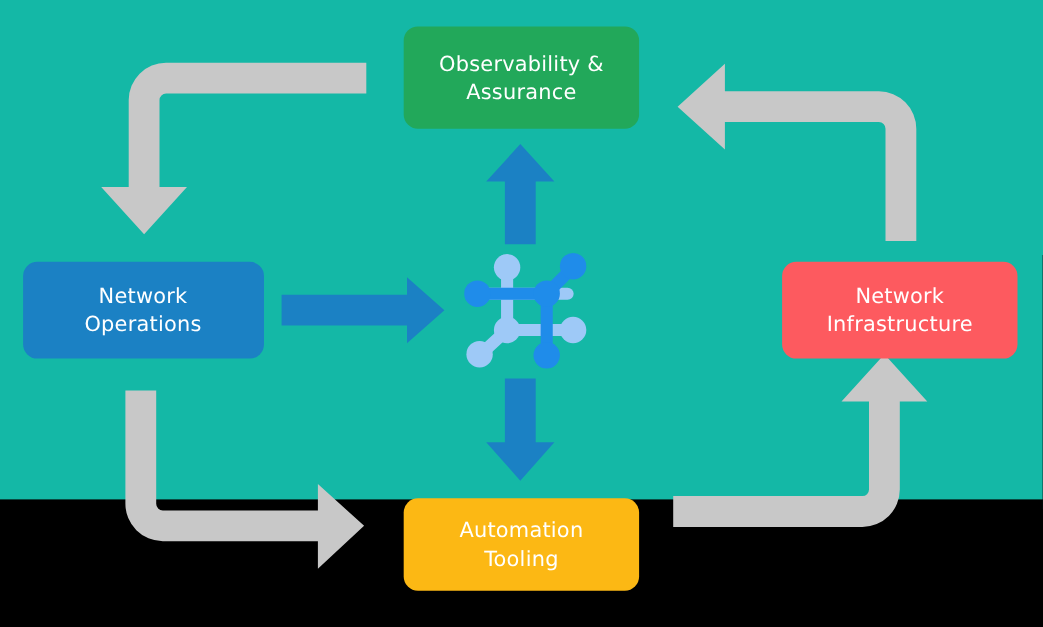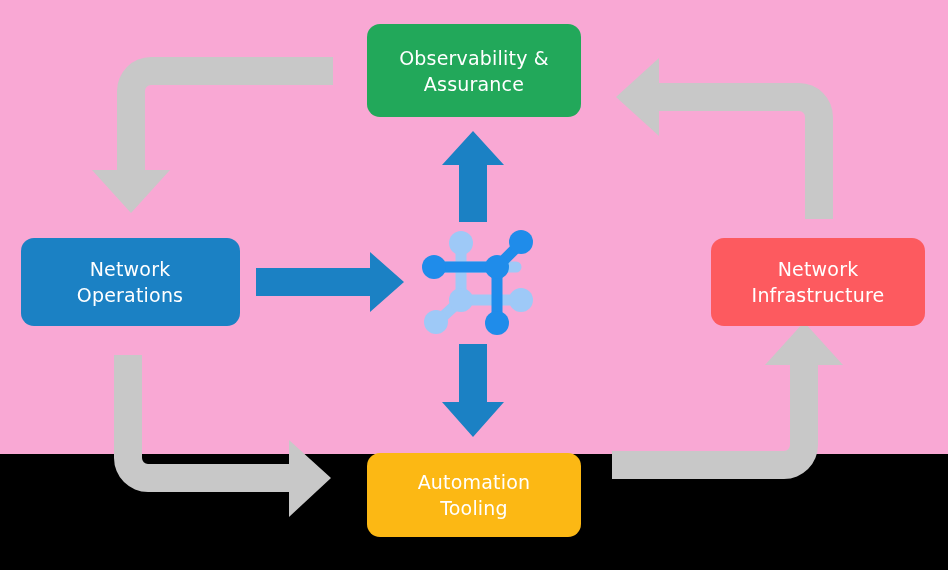--- a/index.html
+++ b/index.html
@@ -10,21 +10,21 @@
   body {
     width: 948px;
     height: 570px;
     overflow: hidden;
     font-family: "DejaVu Sans", sans-serif;
   }
   #diagram-root {
     position: relative;
     width: 948px;
     height: 454px;
-    background: #f9a8d4;
+    background: #14b8a6;
   }
   svg#diagram-svg {
     position: absolute;
     top: 0;
     left: 0;
     width: 948px;
     height: 570px;
     display: block;
   }
   .node-label {

